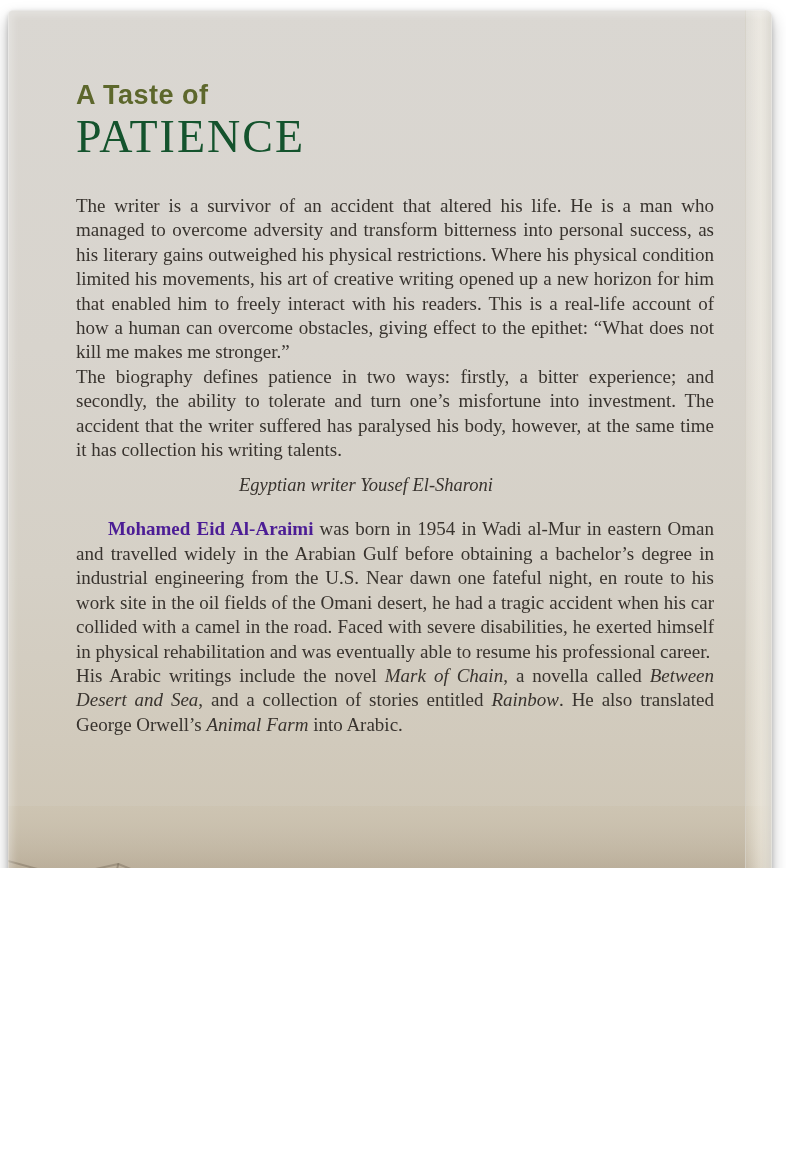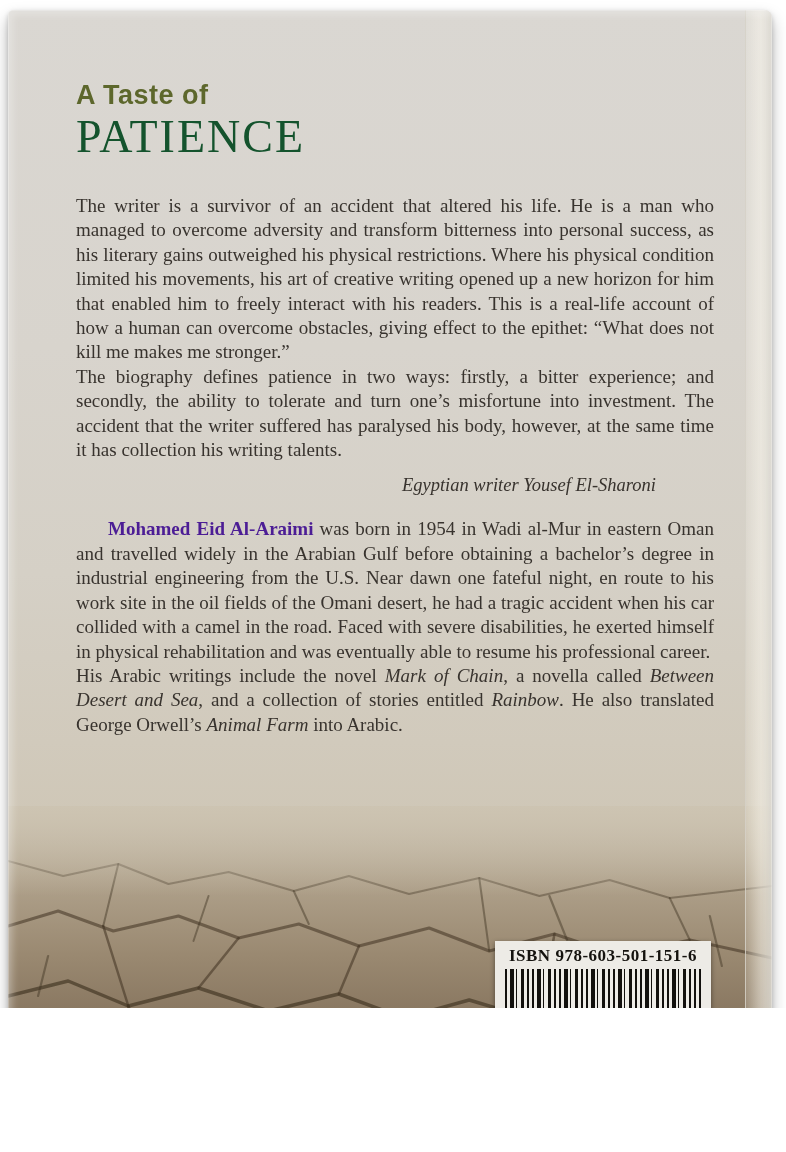--- a/index.html
+++ b/index.html
@@ -1,16 +1,16 @@
 <!DOCTYPE html>
 <html><head>
 <meta charset="utf-8">
 <style>
   html,body{margin:0;padding:0;background:#ffffff;}
-  .photo{position:relative;width:786px;height:1008px;background:#ffffff;overflow:hidden;
+  .photo{position:relative;width:786px;height:868px;background:#ffffff;overflow:hidden;
          font-family:"Liberation Serif",serif;}
   .book{position:absolute;left:8px;top:10px;width:764px;height:1126px;
         border-radius:6px 8px 28px 18px;overflow:hidden;
         box-shadow:0 8px 16px rgba(0,0,0,.28),0 2px 5px rgba(0,0,0,.18);}
   .cover{position:absolute;inset:0;
          background:linear-gradient(to bottom,#dad7d2 0%,#d8d4cd 30%,#d5d0c6 50%,
                     #d1cabc 65%,#cdc4b2 78%,#c9bfab 100%);}
   .book-inner-light{position:absolute;inset:0;pointer-events:none;z-index:9;
          box-shadow:inset 0 0 0 1px rgba(255,255,255,.25),
                     inset 3px 3px 8px rgba(255,255,255,.45),
@@ -26,21 +26,21 @@
   .earth-fade{position:absolute;left:0;right:0;top:0;height:90px;z-index:3;
          background:linear-gradient(to bottom,#cdc4b2 0%,rgba(205,196,178,0) 100%);}
   
   .text-col{position:absolute;left:68px;top:70px;width:638px;z-index:5;color:#38332e;}
   .title1{font-family:"Liberation Sans",sans-serif;font-weight:bold;font-size:27px;
           letter-spacing:.5px;color:#5d672c;line-height:30px;}
   .title2{font-family:"Liberation Serif",serif;font-size:46px;letter-spacing:2px;
           color:#14532d;line-height:50px;margin-top:2px;}
   .body{font-size:19px;line-height:24.4px;text-align:justify;margin:0;}
   .synopsis1{margin-top:32px;}
-  .attribution{font-style:italic;font-size:18.5px;text-align:right;
+  .attribution{font-style:italic;font-size:18.5px;text-align:center;
                padding-right:58px;margin-top:13px;}
   .bio1{margin-top:21px;}
   .seg-name{font-weight:bold;color:#4c1d95;margin-left:32px;}
   .seg-italic{font-style:italic;}
   
   .logo{position:absolute;left:97px;top:1005px;width:106px;height:46px;z-index:6;
         background:#ccc8c1;border:1px solid #817b72;border-radius:2px;
         box-shadow:0 1px 3px rgba(0,0,0,.4);}
   .logo-dark{position:absolute;left:5px;top:5px;bottom:5px;width:57px;background:#2b2823;}
   .logo-text{position:absolute;inset:0;display:flex;align-items:center;justify-content:center;

